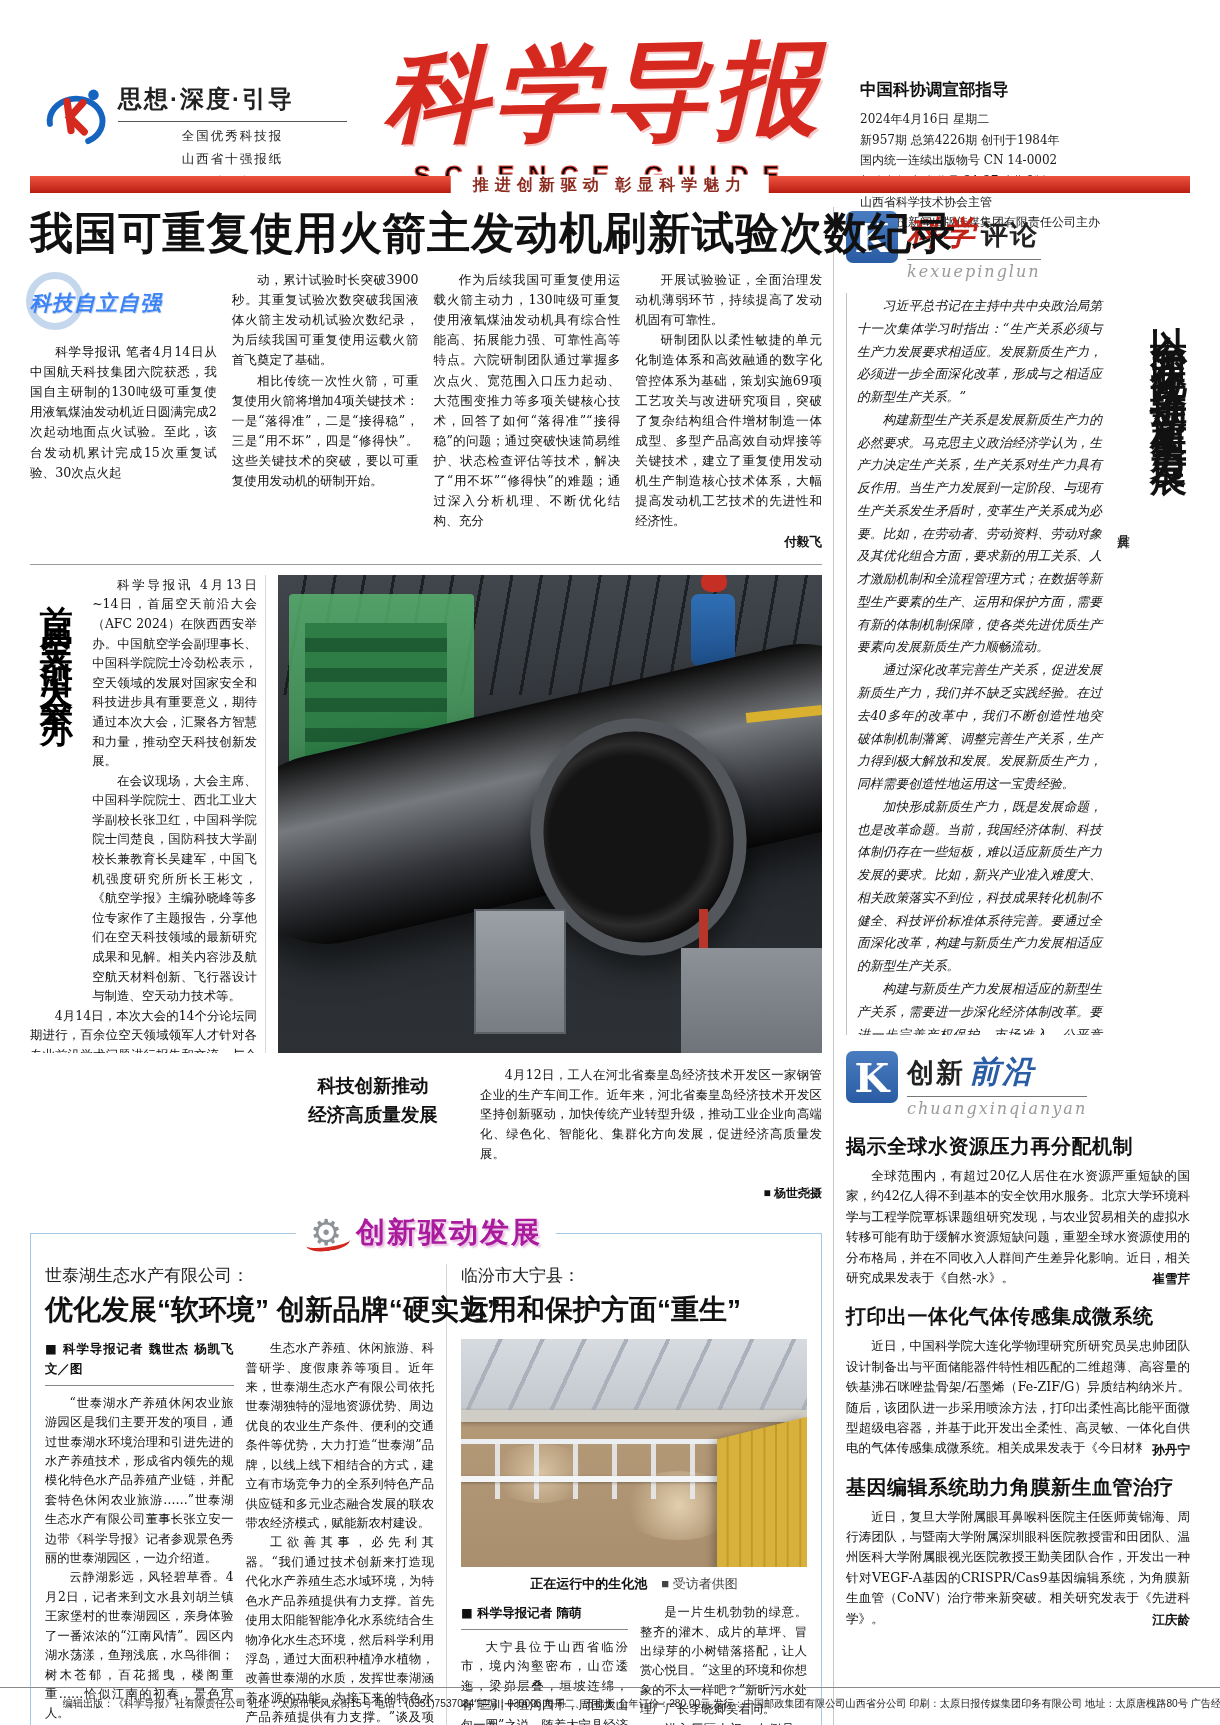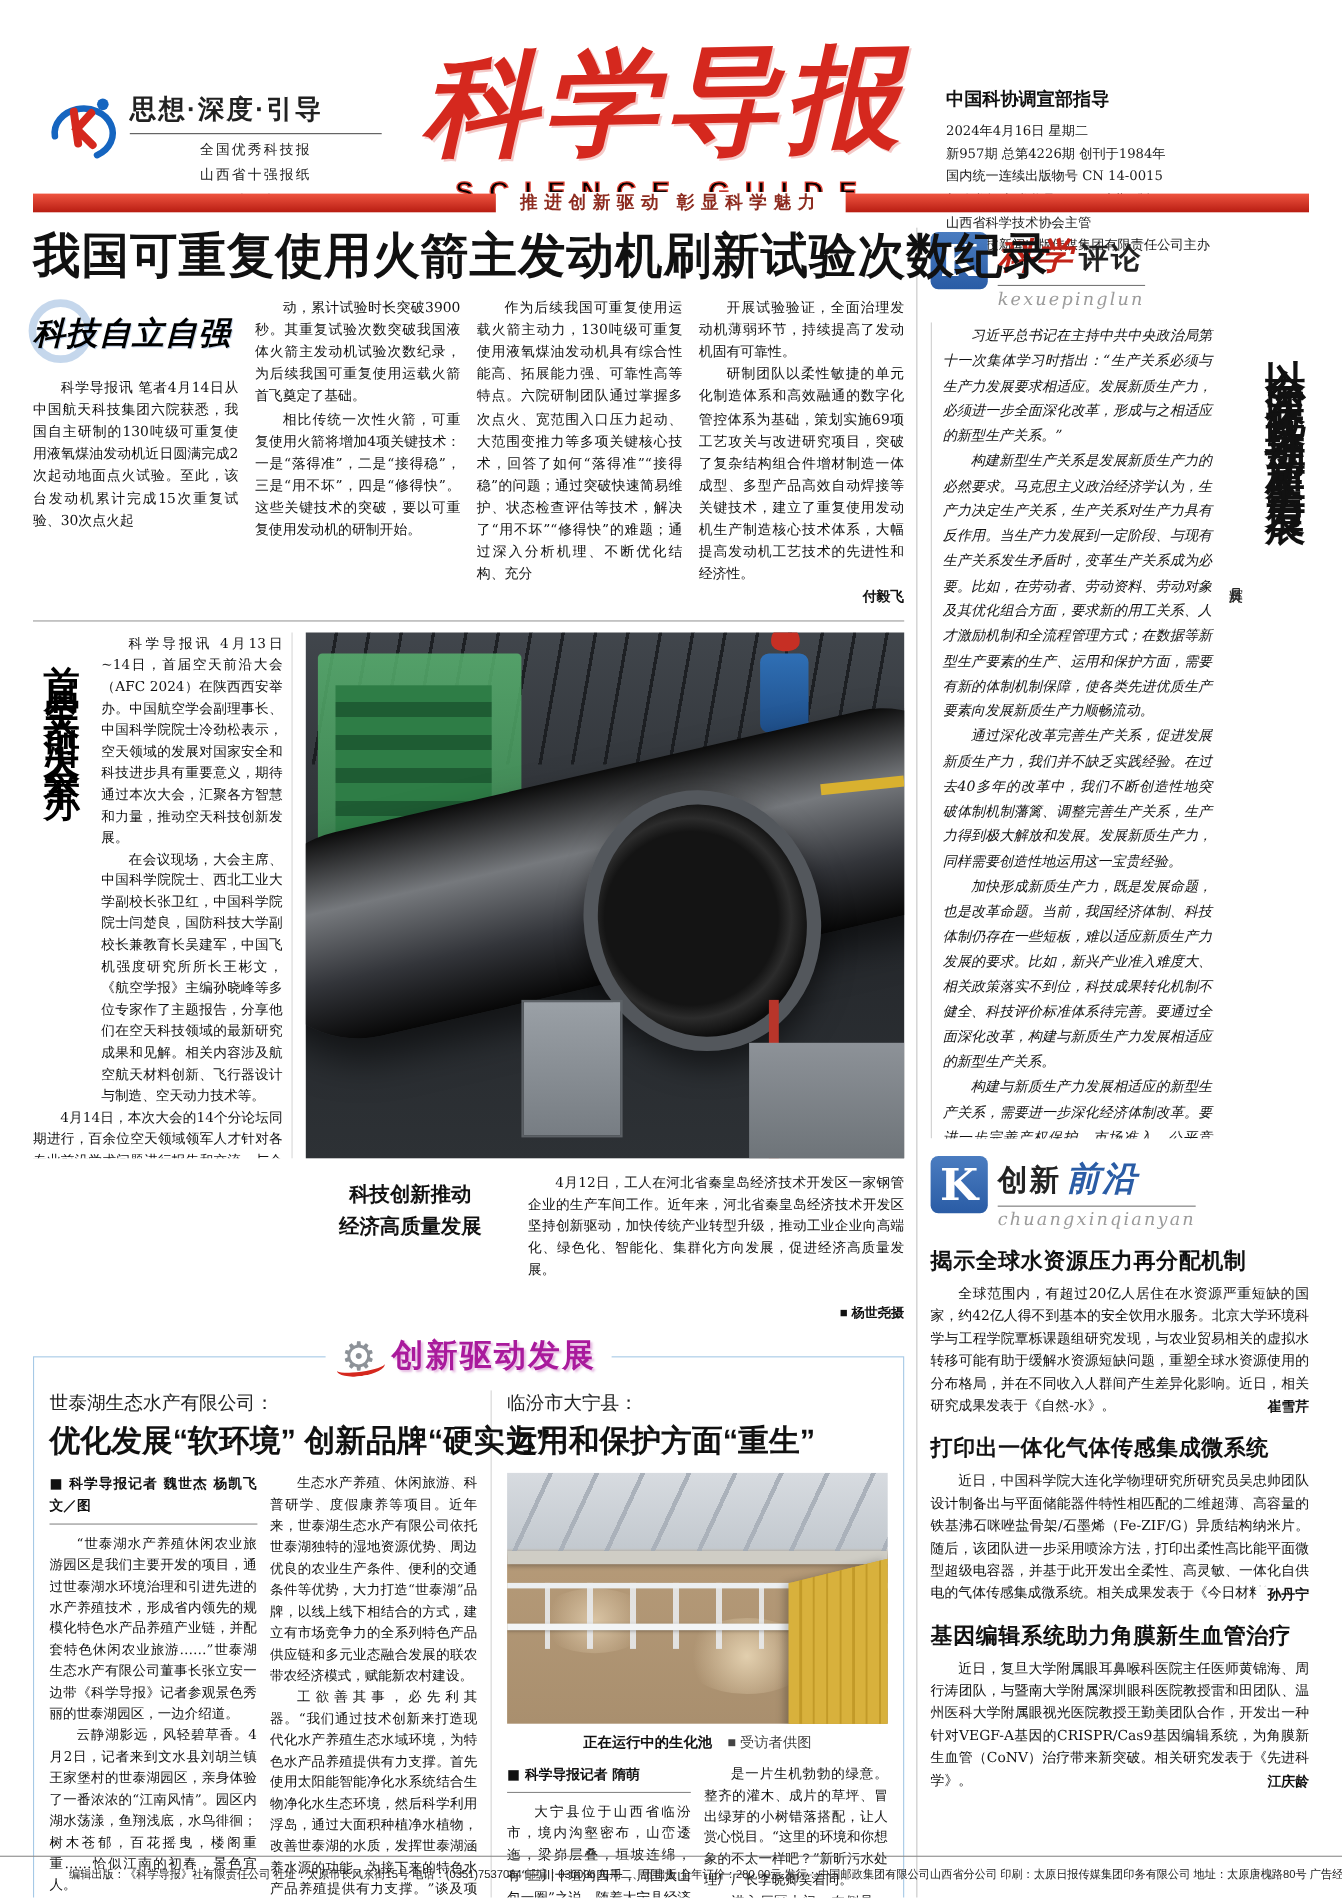--- a/index.html
+++ b/index.html
@@ -30,21 +30,21 @@
   .main-left { width:792px; }
   .right-col { flex:1; border-left:1px solid #c6c6c6; margin-left:11px; padding-left:12px; }
 
   
   .lead-headline { font-size:44px; font-weight:900; letter-spacing:1px; line-height:1.2; white-space:nowrap; transform:scaleX(.98); transform-origin:left; }
   .lead-cols { display:flex; gap:15px; margin-top:10px; }
   .lead-col { flex:1; font-family:"DejaVu Serif",serif; font-size:12.6px; line-height:1.6; text-align:justify; }
   .lead-col p { text-indent:2em; }
   .badge-zlzq { position:relative; height:66px; margin-bottom:6px; display:flex; align-items:center; }
   .badge-zlzq .ring { position:absolute; left:-4px; top:2px; width:58px; height:58px; border-radius:50%; border:7px solid rgba(90,140,200,.35); }
-  .badge-zlzq .txt { position:relative; font-size:29px; font-weight:900; font-style:italic; color:#000000; letter-spacing:1px; text-shadow:1px 1px 0 rgba(29,92,176,.25); }
+  .badge-zlzq .txt { position:relative; font-size:21px; font-weight:900; font-style:italic; color:#3b82f6; letter-spacing:1px; text-shadow:1px 1px 0 rgba(29,92,176,.25); }
   .lead-author { text-align:right; font-weight:bold; }
   .lead-rule { border-top:1px solid #9a9a9a; margin:12px 0 10px 0; }
 
   
   .mid-row { display:flex; gap:12px; }
   .space-article { width:236px; height:478px; overflow:hidden; font-family:"DejaVu Serif",serif; font-size:12.4px; line-height:1.58; text-align:justify; border-right:1px solid #d8d8d8; padding-right:8px; }
   .space-vhead { float:left; writing-mode:vertical-rl; text-orientation:upright; font-family:"Liberation Sans",sans-serif; font-size:33px; font-weight:900; letter-spacing:12px; height:412px; margin:4px 10px 6px 0; color:#000; }
   .space-article p { text-indent:2em; }
   .main-photo { flex:1; height:478px; position:relative; overflow:hidden; background:linear-gradient(180deg,#41464c,#25282c 55%,#2d3135); }
   .main-photo * { position:absolute; }
@@ -143,21 +143,21 @@
     </div>
   </div>
   <div class="mh-center">
     <div class="mh-title">科学导报</div>
     <div class="mh-title-en">SCIENCE GUIDE</div>
   </div>
   <div class="mh-right">
     <div class="mh-guidance">中国科协调宣部指导</div>
     <div class="mh-info">2024年4月16日 星期二</div>
     <div class="mh-info">新957期 总第4226期 创刊于1984年</div>
-    <div class="mh-info">国内统一连续出版物号 CN 14-0015</div>
+    <div class="mh-info">国内统一连续出版物号 CN 14-0002</div>
     <div class="mh-info">邮政发行 邮发代号:21-27 本期8版</div>
     <div class="mh-info">山西省科学技术协会主管</div>
     <div class="mh-info">山西科技新闻出版传媒集团有限责任公司主办</div>
   </div>
 </div>
 
 <div class="ribbon">
   <span class="ribbon-label">推进创新驱动 彰显科学魅力</span>
 </div>
 

